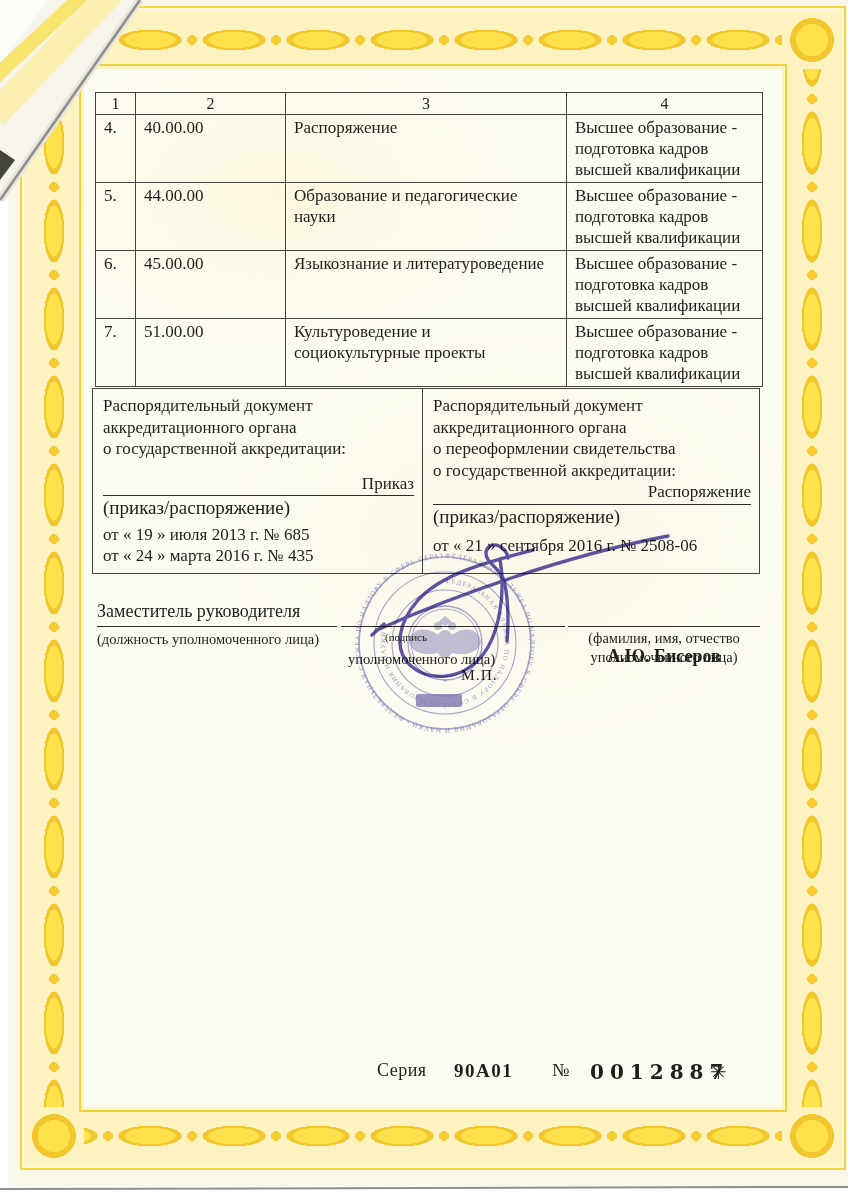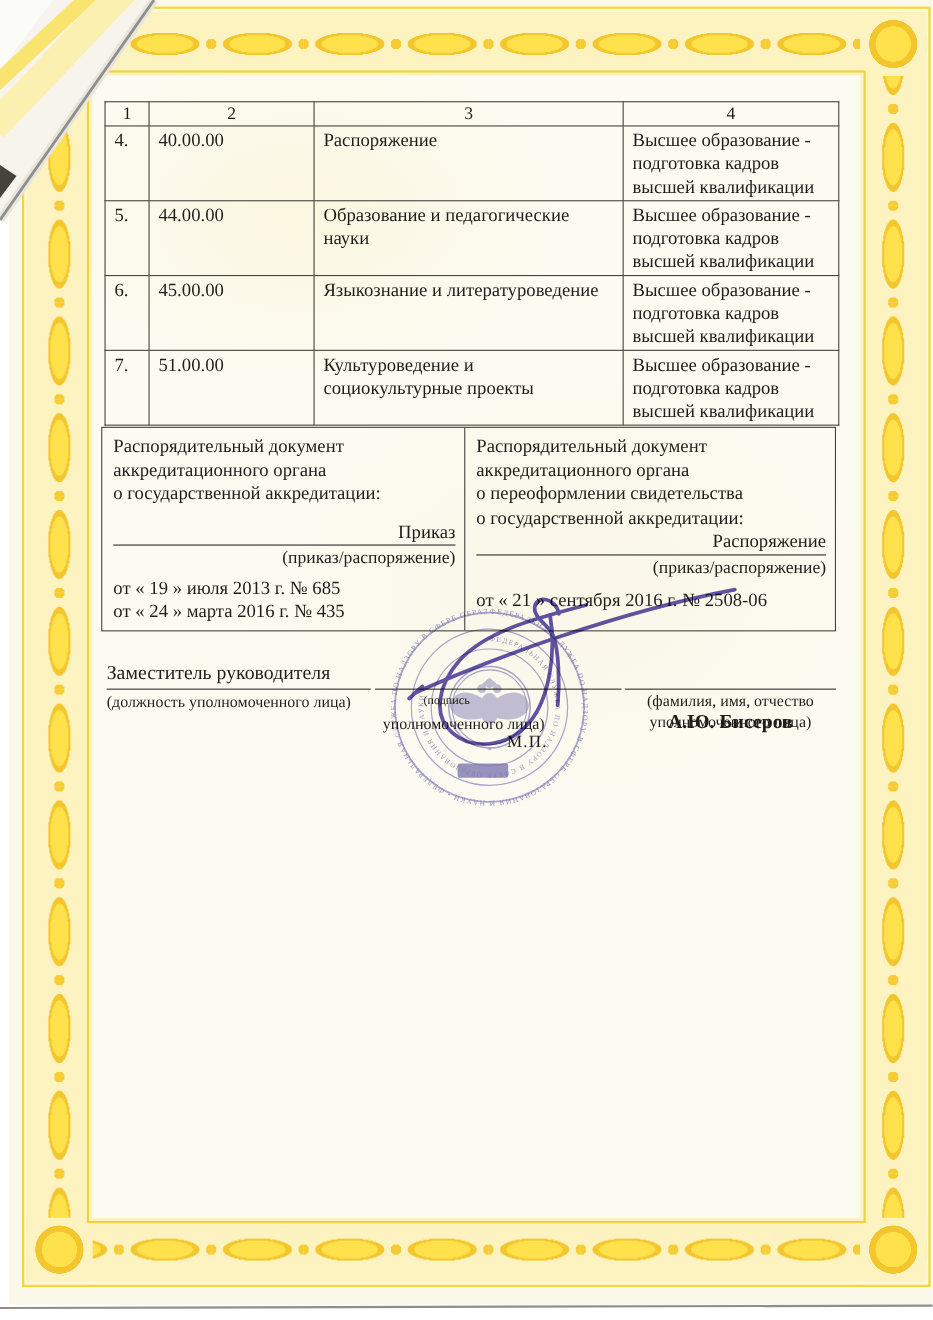--- a/index.html
+++ b/index.html
@@ -51,21 +51,21 @@
   td.c-num{text-align:left;padding-left:9px;}
   tr.r{height:57px;} tr.r4{height:63px;}
 
   .orders-box{position:absolute;left:84px;top:388px;width:666px;border:1.6px solid #45443f;
     display:flex;font-size:17px;line-height:21.5px;}
   .orders-col{padding:6px 8px 6px 10px;box-sizing:border-box;}
   .orders-col.left{width:330px;border-right:1.6px solid #45443f;}
   .orders-col.right{flex:1;}
   .doc-type{margin-top:13px;border-bottom:1.3px solid #2b2a27;padding-left:6px;padding-bottom:1px;text-align:right;}
   .orders-col.right .doc-type{margin-top:0;}
-  .doc-caption{text-align:right;font-size:16px;padding-top:1px;}
+  .doc-caption{text-align:left;font-size:19px;padding-top:1px;}
   .order-dates{margin-top:5px;}
   .orders-col.right .order-dates{margin-top:8px;}
 
   .sig-line{position:absolute;top:626px;border-top:1.6px solid #2f2e2a;z-index:4;}
   .sig-line.s1{left:89px;width:240px;}
   .sig-line.s2{left:333px;width:224px;}
   .sig-line.s3{left:560px;width:192px;}
   .sig-position{position:absolute;left:89px;top:601px;font-size:18px;font-weight:normal;}
   .sig-pos-caption{position:absolute;left:89px;top:631px;font-size:14.5px;}
   .sig-sign-cap1{position:absolute;left:377px;top:631px;font-size:11px;}
@@ -186,20 +186,27 @@
     <div class="sig-line s3"></div>
     <div class="sig-position">Заместитель руководителя</div>
     <div class="sig-pos-caption">(должность уполномоченного лица)</div>
     <div class="sig-sign-cap1">(подпись</div>
     <div class="sig-sign-cap2">уполномоченного лица)</div>
     <div class="seal-mark">М.П.</div>
     <div class="sig-name">А.Ю. Бисеров</div>
     <div class="sig-name-cap pre">(фамилия, имя, отчество
 уполномоченного лица)</div>
 
+    <div class="serial-row">
+      <span class="sr-label">Серия</span>
+      <span class="sr-series">90А01</span>
+      <span class="sr-no">№</span>
+      <span class="sr-number">0012887</span>
+      <span class="sr-star">✳</span>
+    </div>
   </div>
 
   <svg class="stamp-svg" width="190" height="190" viewBox="0 0 190 190">
     <defs>
       <path id="ringO" d="M95,10 a85,85 0 1,1 -0.1,0"></path>
       <path id="ringI" d="M95,35 a60,60 0 1,1 -0.1,0"></path>
     </defs>
     <g stroke="#7470bb" fill="none" opacity=".75">
       <circle cx="95" cy="95" r="86" stroke-width="1.6"></circle>
       <circle cx="95" cy="95" r="71" stroke-width="1.1"></circle>

